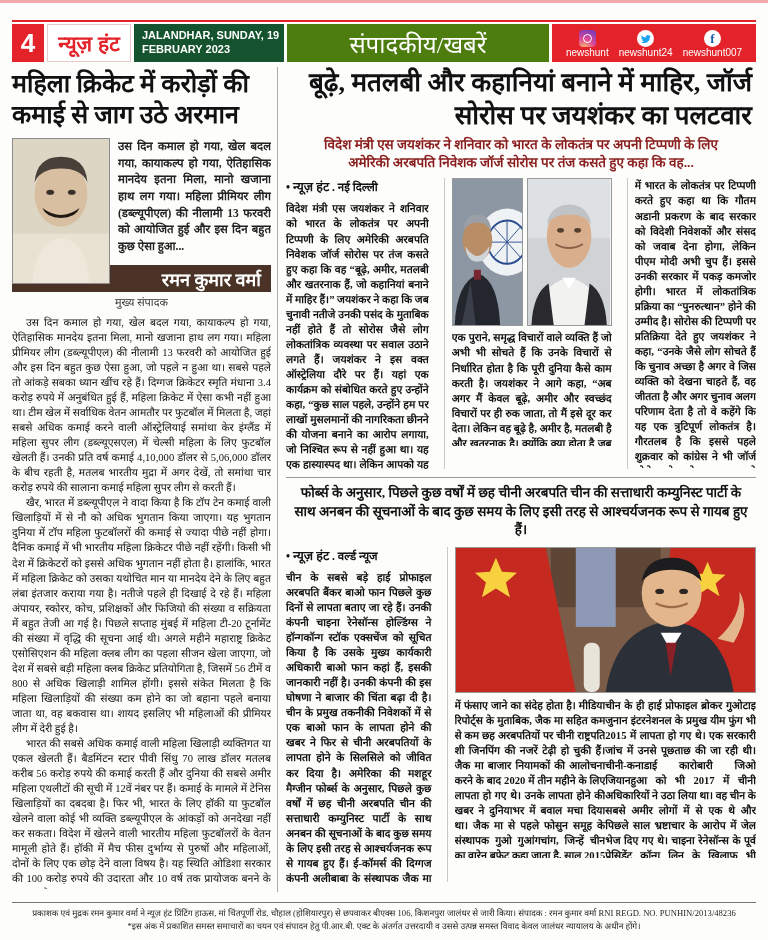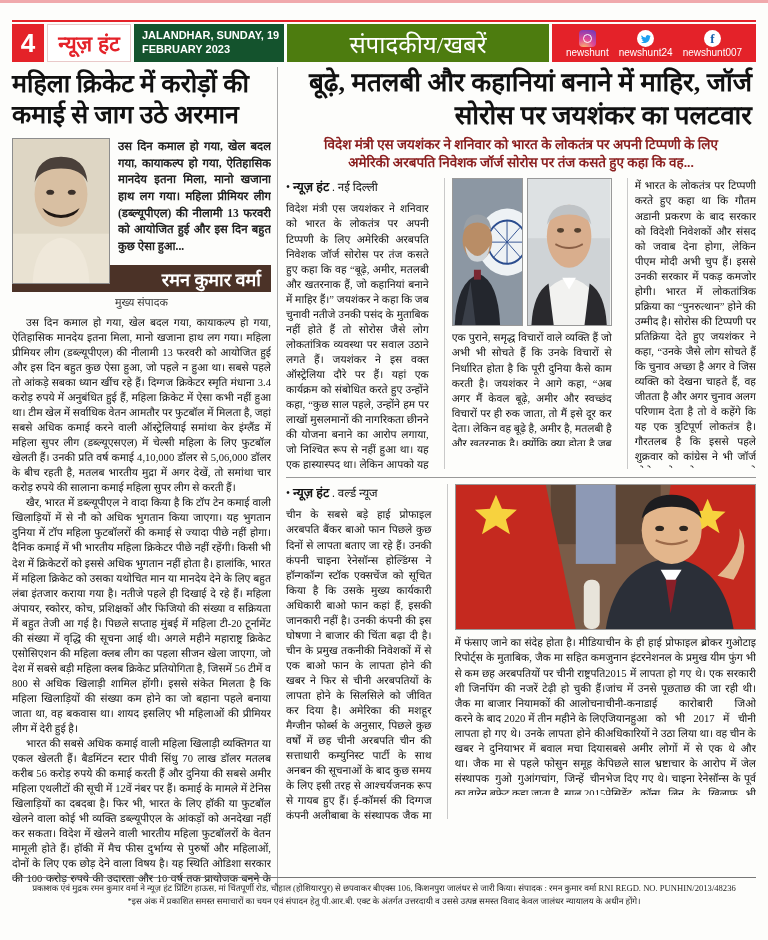--- a/index.html
+++ b/index.html
@@ -48,40 +48,40 @@
                 font-size:18px; font-weight:bold; z-index:1; }
   .author-title { text-align:center; font-size:11px; color:#333; margin:2px 0 6px; }
   .lbody { height:574px; overflow:hidden; font-size:10.6px; line-height:1.42; text-align:justify; }
   .lbody p { text-indent:14px; }
   
   .a1h { font-size:26px; font-weight:bold; text-align:right; line-height:1.25; padding:0 4px 4px; }
   .a1sub { color:#8a1e1e; font-weight:bold; font-size:13.5px; text-align:center; line-height:1.35;
            padding:0 20px 6px; }
   .byline { font-size:11.5px; margin-bottom:6px; }
   .byline b { font-size:12.5px; }
-  .cols { display:flex; gap:8px; }
+  .cols { display:flex; gap:8px;font-weight:bold; }
   .cols > .tcol { padding:0 7px; border-left:1px solid #c9c9c9; }
   .cols > .tcol:first-child { border-left:none; padding-left:0; }
   .cols > .tcol:last-child { padding-right:0; }
   .justi { text-align:justify; font-size:10.6px; line-height:1.42; overflow:hidden; }
   .a1 .c1 { width:33%; } .a1 .c2 { width:38.5%; } .a1 .c3 { width:28.5%; }
   .a1 .cbody { height:268px; }
   .photo-pair { display:flex; gap:4px; height:148px; margin-bottom:4px; }
   .photo-pair svg { border:1px solid #999; }
   .rule { border:none; border-top:1px solid #999; margin:8px 0 6px; }
   .a2h { font-size:26px; font-weight:bold; text-align:center; line-height:1.25; padding:0 2px 4px; }
   .a2sub { font-weight:bold; font-size:13.5px; text-align:center; line-height:1.35; padding:0 8px 8px; }
   .a2 .c1 { width:33%; }
   .a2 .cbig { width:67%; padding:0 0 0 7px; border-left:1px solid #c9c9c9; }
   .a2 .cbody { height:312px; }
   .xi-photo { width:100%; height:146px; border:1px solid #999; display:block; margin-bottom:5px; }
   .subcols { display:flex; }
   .subcols .tcol { width:50%; height:160px; }
   
-  .footer { position:absolute; left:12px; right:12px; bottom:32px; border-top:1px solid #777;
+  .footer { position:absolute; left:12px; right:12px; bottom:7px; border-top:1px solid #777;
             padding-top:4px; text-align:center; font-size:8.6px; line-height:1.5; color:#222; }
 </style>
 </head>
 <body>
 
 <div class="page">
 
   <div class="masthead-bar">
     <div class="mh-box pageno">4</div>
     <div class="mh-box logo-box">
@@ -190,20 +190,21 @@
           </div>
           <div class="tcol c3">
             <div class="justi" style="height:290px">में भारत के लोकतंत्र पर टिप्पणी करते हुए कहा था कि गौतम अडानी प्रकरण के बाद सरकार को विदेशी निवेशकों और संसद को जवाब देना होगा, लेकिन पीएम मोदी अभी चुप हैं। इससे उनकी सरकार में पकड़ कमजोर होगी। भारत में लोकतांत्रिक प्रक्रिया का “पुनरुत्थान” होने की उम्मीद है। सोरोस की टिप्पणी पर प्रतिक्रिया देते हुए जयशंकर ने कहा, “उनके जैसे लोग सोचते हैं कि चुनाव अच्छा है अगर वे जिस व्यक्ति को देखना चाहते हैं, वह जीतता है और अगर चुनाव अलग परिणाम देता है तो वे कहेंगे कि यह एक त्रुटिपूर्ण लोकतंत्र है। गौरतलब है कि इससे पहले शुक्रवार को कांग्रेस ने भी जॉर्ज सोरोस को उनके बयान पर आड़े हाथों लिया था। कहा था कि अडानी मुद्दा देश में एक लोकतांत्रिक पुनरुत्थान को चिंगारी देगा या नहीं, यह पूरी तरह से सबसे पुरानी पार्टी कांग्रेस और अन्य विपक्षी दलों पर निर्भर करता है। इसका सोरोस से कोई लेना-देना नहीं है।</div>
           </div>
         </div>
       </div>
 
       <hr class="rule">
 
       <div class="a2">
+        <div class="a2sub">फोर्ब्स के अनुसार, पिछले कुछ वर्षों में छह चीनी अरबपति चीन की सत्ताधारी कम्युनिस्ट पार्टी के साथ अनबन की सूचनाओं के बाद कुछ समय के लिए इसी तरह से आश्चर्यजनक रूप से गायब हुए हैं।</div>
         <div class="cols">
           <div class="tcol c1">
             <div class="byline">
               <span>•</span>
               <b>न्यूज़ हंट</b>
               <span>. वर्ल्ड न्यूज</span>
             </div>
             <div class="justi cbody">चीन के सबसे बड़े हाई प्रोफाइल अरबपति बैंकर बाओ फान पिछले कुछ दिनों से लापता बताए जा रहे हैं। उनकी कंपनी चाइना रेनेसॉन्स होल्डिंग्स ने हॉन्गकॉन्ग स्टॉक एक्सचेंज को सूचित किया है कि उसके मुख्य कार्यकारी अधिकारी बाओ फान कहां हैं, इसकी जानकारी नहीं है। उनकी कंपनी की इस घोषणा ने बाजार की चिंता बढ़ा दी है। चीन के प्रमुख तकनीकी निवेशकों में से एक बाओ फान के लापता होने की खबर ने फिर से चीनी अरबपतियों के लापता होने के सिलसिले को जीवित कर दिया है। अमेरिका की मशहूर मैग्जीन फोर्ब्स के अनुसार, पिछले कुछ वर्षों में छह चीनी अरबपति चीन की सत्ताधारी कम्युनिस्ट पार्टी के साथ अनबन की सूचनाओं के बाद कुछ समय के लिए इसी तरह से आश्चर्यजनक रूप से गायब हुए हैं। ई-कॉमर्स की दिग्गज कंपनी अलीबाबा के संस्थापक जैक मा भी तीन महीने के लिए गायब हो गए थे। चीन की अथॉरिटी कई बार चीनी अरबपतियों को उठा लेती है और किसी को भनक तक नहीं लग पाती है। कई मामलों में उन्हें भ्रष्टाचार कर या अन्य कदाचार जांच</div>
           </div>
           <div class="tcol cbig">

